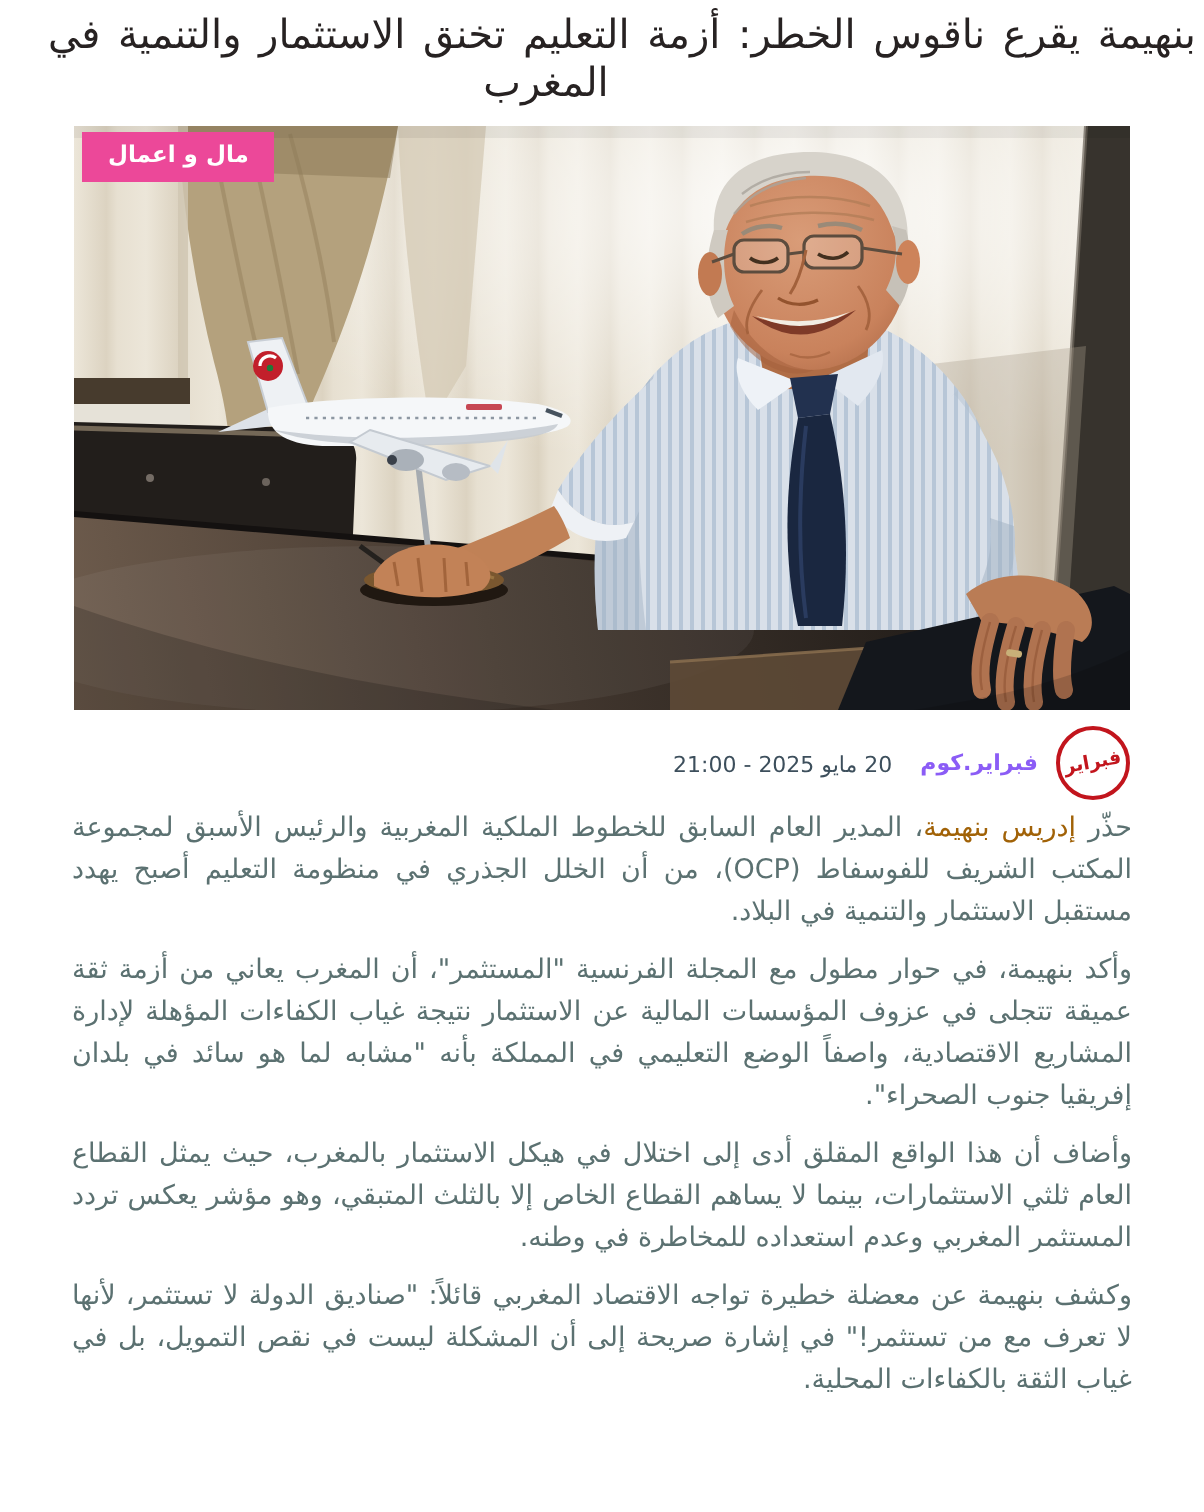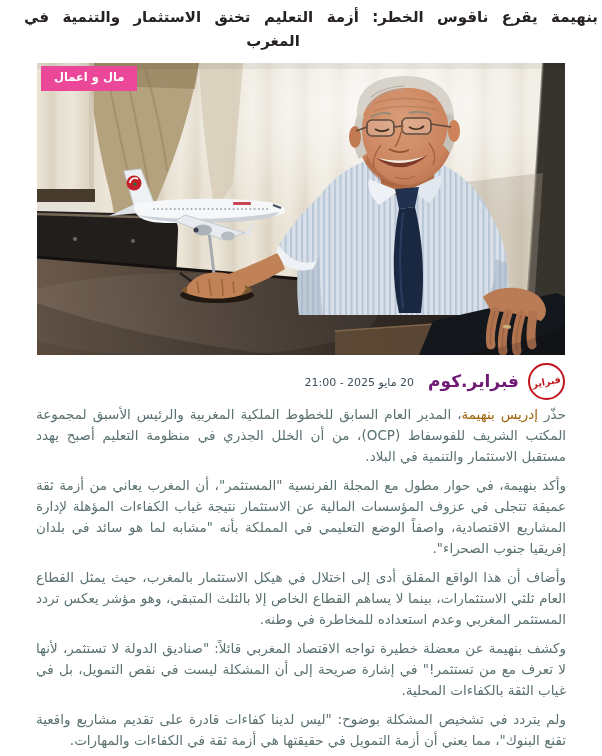--- a/index.html
+++ b/index.html
@@ -7,21 +7,21 @@
     width:602px;height:756px;overflow:hidden;background:#ffffff;
     direction:rtl;
     font-family:"DejaVu Sans", sans-serif;
     -webkit-font-smoothing:antialiased;
   }
   .page{width:602px;height:756px;position:relative;}
 
   
   h1{
     margin:0;padding:5px 4px 0 24px;
-    font-size:15px;line-height:24px;font-weight:bold;color:#272222;
+    font-size:20px;line-height:24px;font-weight:normal;color:#272222;
   }
   .t1{display:block;text-align:justify;text-align-last:justify;}
   .t2{display:block;text-align:center;padding-right:76px;}
 
   
   .hero{
     position:relative;margin:10px 37px 0;width:528px;height:292px;
     overflow:hidden;background:#ece6d9;
   }
   .hero svg{display:block;}
@@ -39,21 +39,21 @@
   }
   .logo{
     width:37px;height:37px;box-sizing:border-box;flex:0 0 auto;
     border:2.5px solid #c2151d;border-radius:50%;background:#fff;
     display:flex;align-items:center;justify-content:center;cursor:pointer;
   }
   .logo-t{
     color:#c2151d;font-size:9.5px;font-weight:bold;
     transform:rotate(-10deg);
   }
-  .sitename{color:#701a75;font-weight:bold;font-size:17px;cursor:pointer;}
+  .sitename{color:#8b5cf6;font-weight:bold;font-size:11px;cursor:pointer;}
   .pubdate{color:#3d4f5c;font-size:11px;margin-right:5px;padding-top:2px;}
 
   
   article{margin:4px 36px 0;}
   article p{
     margin:0 0 8px;
     font-size:13.5px;line-height:21px;color:#5b7171;
     text-align:justify;text-align-last:right;
   }
   .plink{color:#a16207;text-decoration:none;cursor:pointer;}
@@ -229,16 +229,15 @@
     </span>
     <span class="sitename">فبراير.كوم</span>
     <span class="pubdate">20 مايو 2025 - 21:00</span>
   </div>
 
   <article>
     <p><span>حذّر </span><a class="plink">إدريس بنهيمة</a><span>، المدير العام السابق للخطوط الملكية المغربية والرئيس الأسبق لمجموعة المكتب الشريف للفوسفاط (OCP)، من أن الخلل الجذري في منظومة التعليم أصبح يهدد مستقبل الاستثمار والتنمية في البلاد.</span></p>
     <p>وأكد بنهيمة، في حوار مطول مع المجلة الفرنسية "المستثمر"، أن المغرب يعاني من أزمة ثقة عميقة تتجلى في عزوف المؤسسات المالية عن الاستثمار نتيجة غياب الكفاءات المؤهلة لإدارة المشاريع الاقتصادية، واصفاً الوضع التعليمي في المملكة بأنه "مشابه لما هو سائد في بلدان إفريقيا جنوب الصحراء".</p>
     <p>وأضاف أن هذا الواقع المقلق أدى إلى اختلال في هيكل الاستثمار بالمغرب، حيث يمثل القطاع العام ثلثي الاستثمارات، بينما لا يساهم القطاع الخاص إلا بالثلث المتبقي، وهو مؤشر يعكس تردد المستثمر المغربي وعدم استعداده للمخاطرة في وطنه.</p>
     <p>وكشف بنهيمة عن معضلة خطيرة تواجه الاقتصاد المغربي قائلاً: "صناديق الدولة لا تستثمر، لأنها لا تعرف مع من تستثمر!" في إشارة صريحة إلى أن المشكلة ليست في نقص التمويل، بل في غياب الثقة بالكفاءات المحلية.</p>
-    <p>ولم يتردد في تشخيص المشكلة بوضوح: "ليس لدينا كفاءات قادرة على تقديم مشاريع واقعية تقنع البنوك"، مما يعني أن أزمة التمويل في حقيقتها هي أزمة ثقة في الكفاءات والمهارات.</p>
   </article>
 
 </div>
 
 </body></html>

